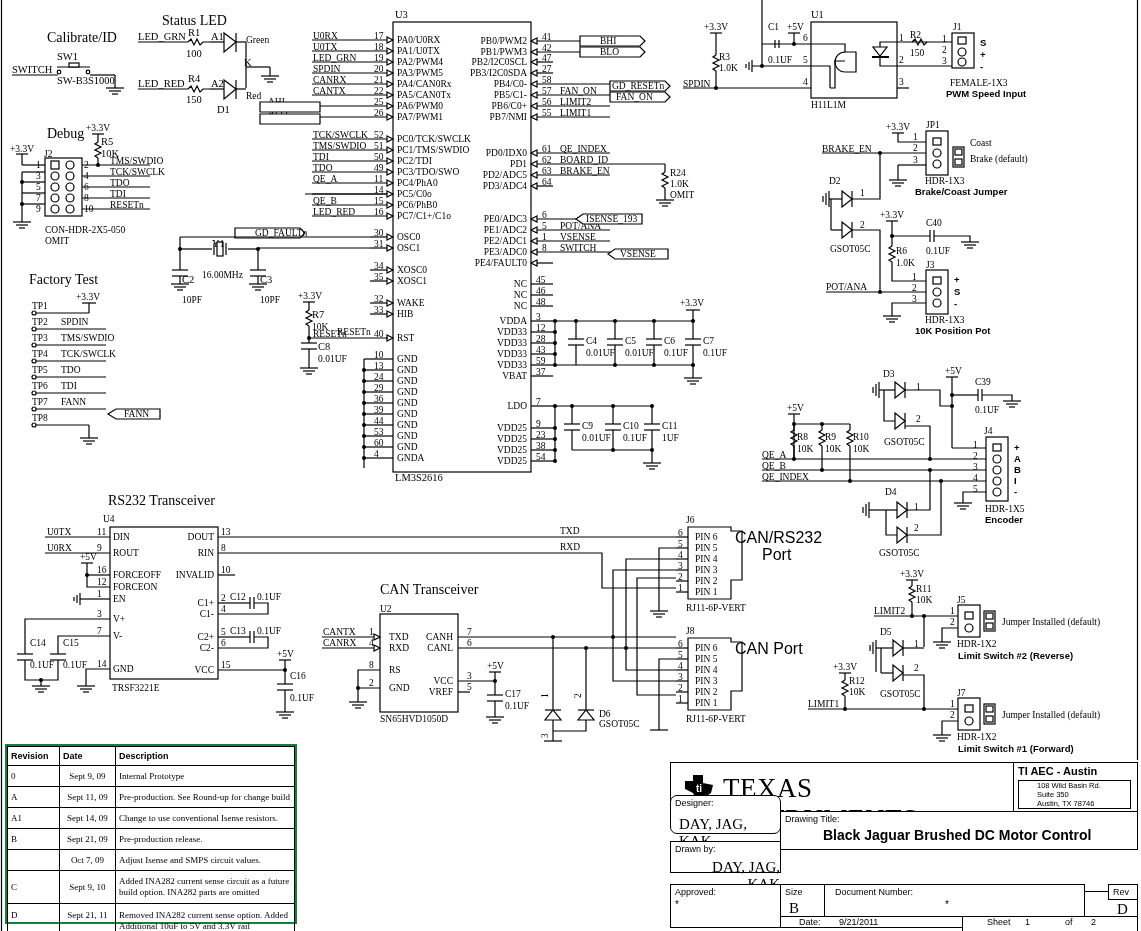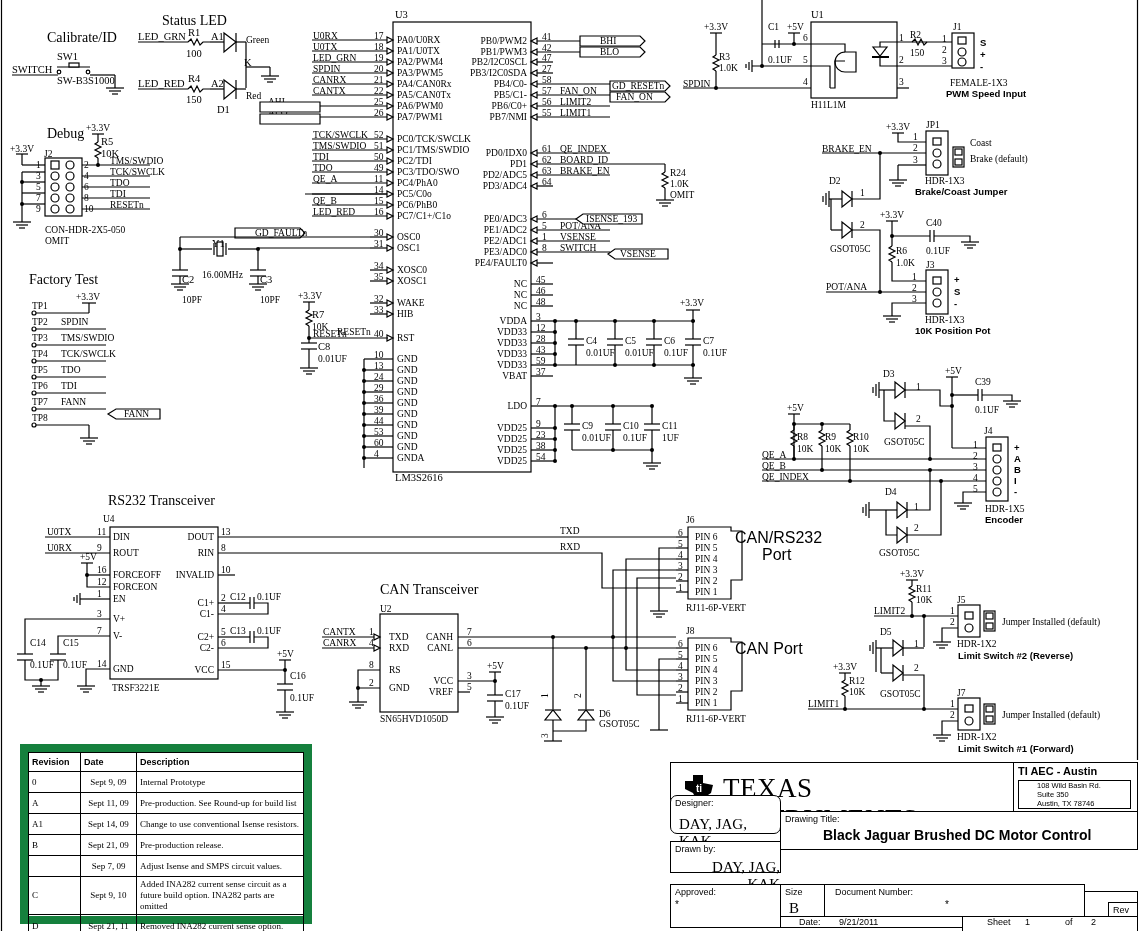--- a/index.html
+++ b/index.html
@@ -8,21 +8,21 @@
   svg text { font-family:"Liberation Serif", serif; fill:#000; }
   .sans { font-family:"Liberation Sans", sans-serif !important; }
   .w { stroke:#000; stroke-width:1.2; fill:none; }
   .box { stroke:#000; stroke-width:1.2; fill:#fff; }
   .dot { fill:#000; }
   .t9 { font-size:9.5px; }
   .t10 { font-size:10.5px; }
   .t14 { font-size:14px; }
   .tb { font-weight:bold; }
   
-  #rev { position:absolute; left:20px; top:744px; width:292px; height:180px; border:8px solid #15803d; box-sizing:border-box; background:#fff; }
+  #rev { position:absolute; left:5px; top:744px; width:292px; height:180px; border:2px solid #15803d; box-sizing:border-box; background:#fff; }
   #rev table { border-collapse:collapse; width:100%; font-size:9px; font-family:"Liberation Serif", serif; table-layout:fixed; }
   #rev th { font-family:"Liberation Sans", sans-serif; font-weight:bold; text-align:left; padding:2px 3px; border:1px solid #000; height:14px; }
   #rev td { border:1px solid #000; padding:2px 3px; vertical-align:middle; height:16px; white-space:nowrap; overflow:hidden; }
   #rev td.c2 { text-align:center; }
   #rev tr.tall td { height:28px; white-space:normal; line-height:11px; }
   #rev tr.taller td { height:40px; white-space:normal; line-height:11px; vertical-align:top; padding-top:6px; }
   
   #tb { position:absolute; left:670px; top:762px; width:468px; height:166px; font-family:"Liberation Sans", sans-serif; }
   .cell { position:absolute; border:1px solid #000; box-sizing:border-box; background:#fff; }
   .lbl { position:absolute; font-size:9px; left:4px; top:2px; }
@@ -1290,35 +1290,35 @@
     </thead>
     <tbody id="rev-body">
           <tr>
             <td>0</td>
             <td class="c2">Sept 9, 09</td>
             <td>Internal Prototype</td>
           </tr>
           <tr>
             <td>A</td>
             <td class="c2">Sept 11, 09</td>
-            <td>Pre-production. See Round-up for build list</td>
+            <td>Pre-production. See Round-up for change build</td>
           </tr>
           <tr>
             <td>A1</td>
             <td class="c2">Sept 14, 09</td>
             <td>Change to use conventional Isense resistors.</td>
           </tr>
           <tr>
             <td>B</td>
             <td class="c2">Sept 21, 09</td>
             <td>Pre-production release.</td>
           </tr>
           <tr>
             <td></td>
-            <td class="c2">Sep 7, 09</td>
+            <td class="c2">Oct 7, 09</td>
             <td>Adjust Isense and SMPS circuit values.</td>
           </tr>
           <tr class="tall">
             <td>C</td>
             <td class="c2">Sept 9, 10</td>
             <td>Added INA282 current sense circuit as a future build option.  INA282 parts are omitted</td>
           </tr>
           <tr class="taller">
             <td>D</td>
             <td class="c2">Sept 21, 11</td>
@@ -1366,21 +1366,21 @@
     <div style="position:absolute;left:4px;top:14px;font-size:10px;">*</div>
   </div>
   <div class="cell" style="left:110px;top:122px;width:45px;height:33px;">
     <div class="lbl">Size</div>
     <div class="val" style="left:8px;top:15px">B</div>
   </div>
   <div class="cell" style="left:154px;top:122px;width:261px;height:33px;">
     <div class="lbl" style="left:10px">Document Number:</div>
     <div style="position:absolute;left:120px;top:14px;font-size:10px;">*</div>
   </div>
-  <div class="cell" style="left:438px;top:140px;width:30px;height:16px;padding-left:7px;">
+  <div class="cell" style="left:438px;top:122px;width:30px;height:16px;padding-left:7px;">
     <div class="lbl">Rev</div>
     <div class="val" style="left:8px;top:16px">D</div>
   </div>
   <div class="cell" style="left:0;top:154px;width:111px;height:12px;border-top:none;"></div>
   <div class="cell" style="left:110px;top:154px;width:214px;height:12px;font-size:9px;">
     <span style="position:absolute;left:18px;top:0">Date:</span>
     <span style="position:absolute;left:58px;top:0">9/21/2011</span>
   </div>
   <div class="cell" style="left:292px;top:154px;width:176px;height:28px;font-size:9px;">
     <span style="position:absolute;left:24px;top:0">Sheet</span>

